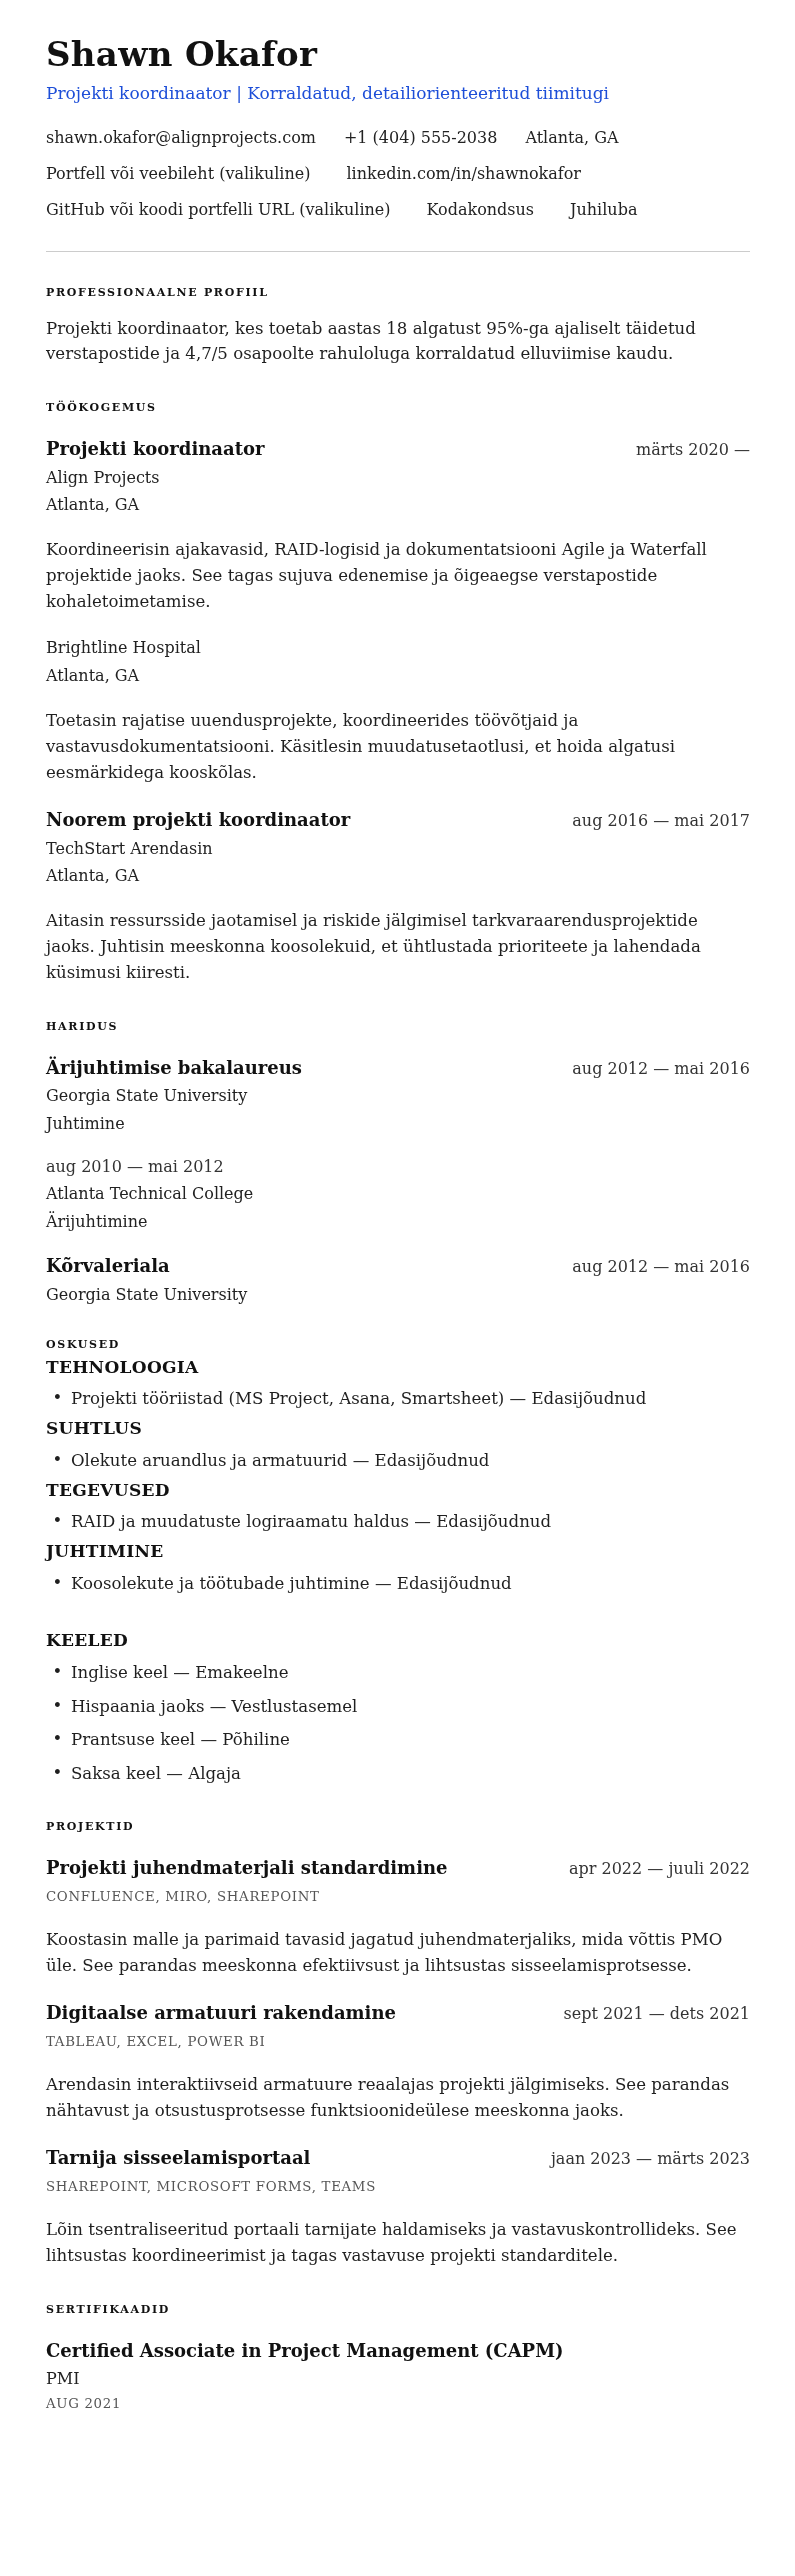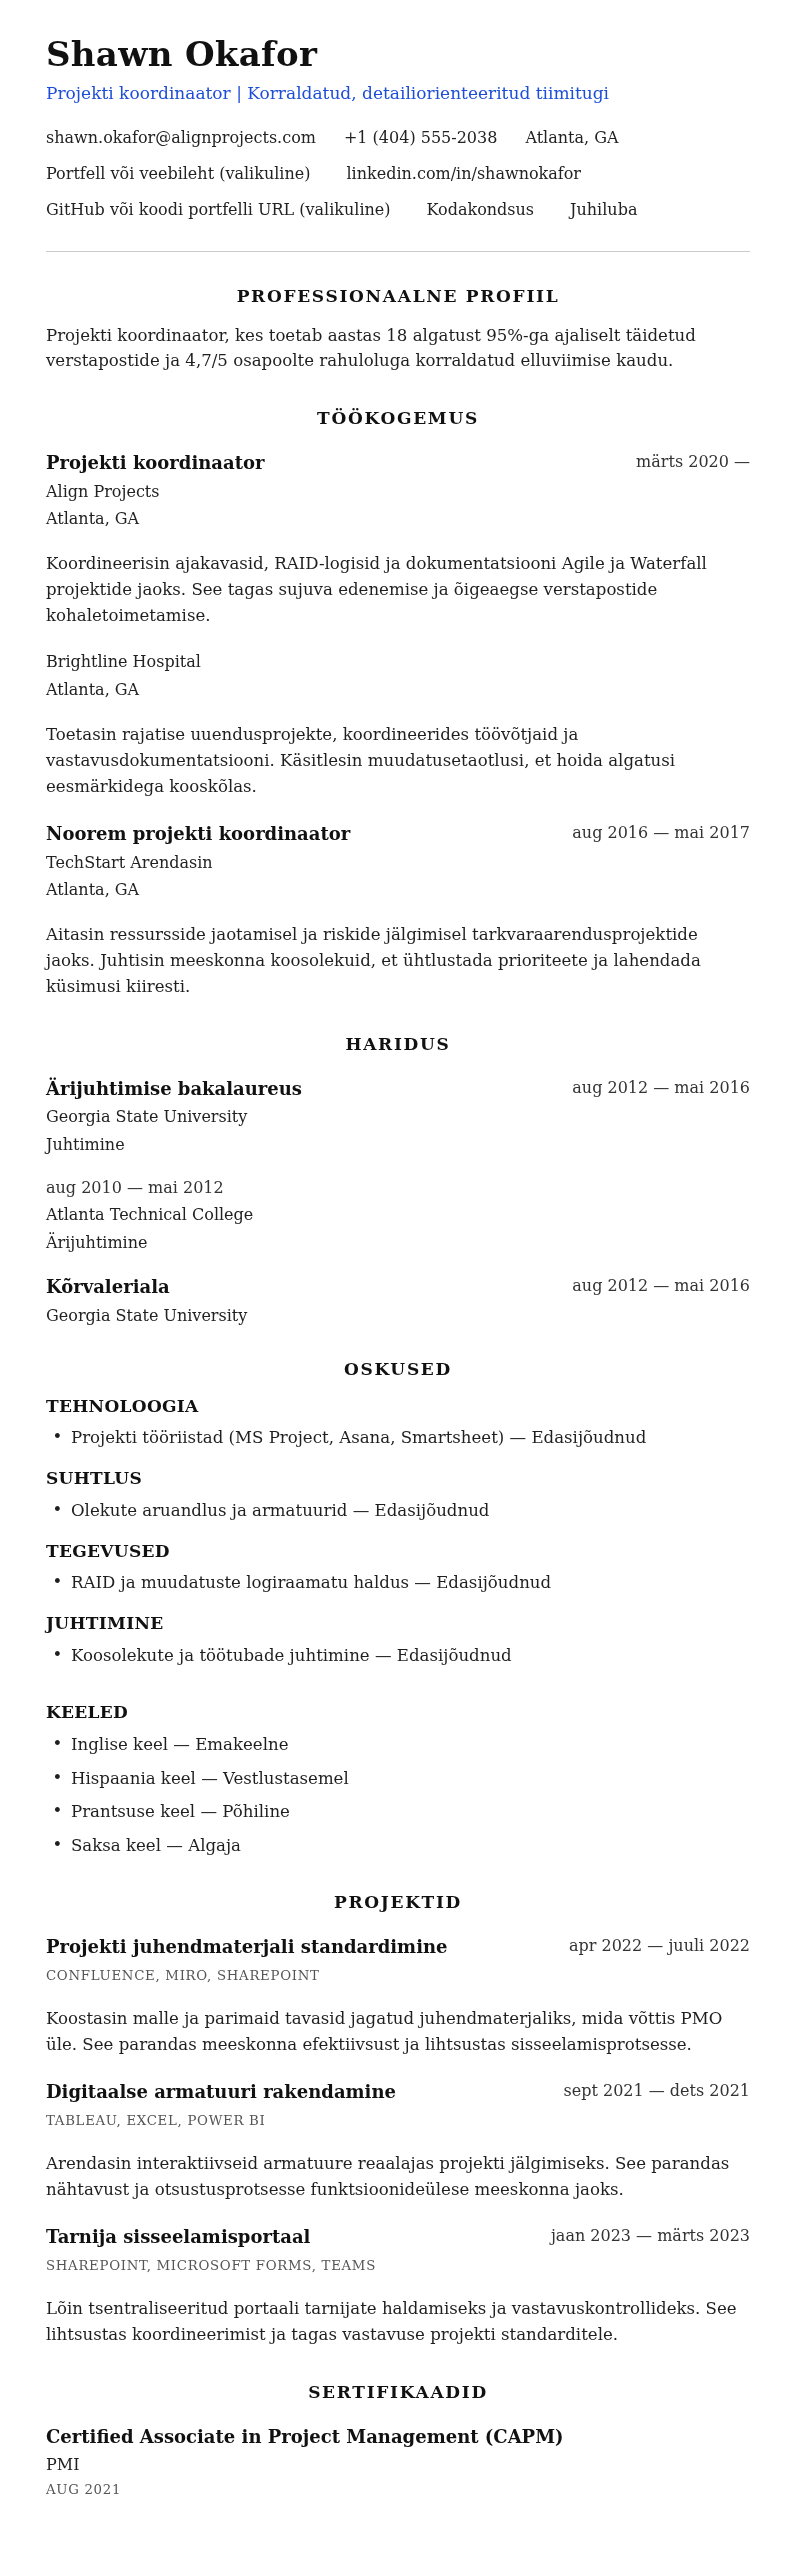--- a/index.html
+++ b/index.html
@@ -41,41 +41,40 @@
   .contact-row + .contact-row { margin-top: 17px; gap: 36px; }
   .divider {
     border: none;
     border-top: 0.7px solid #cccccc;
     margin: 32px 0 0 0;
   }
 
   
   .section { margin-top: 34px; }
   .section-title {
-    font-size: 17px;
+    font-size: 11px;
     font-weight: bold;
     letter-spacing: 1.7px;
     color: #111111;
-    text-align: center;
   }
   .summary {
     margin-top: 17px;
     font-size: 16.6px;
     line-height: 1.55;
     max-width: 710px;
     color: #1f1f1f;
   }
 
   
   .entries { margin-top: 9.3px; }
   .entry { margin-top: 24px; }
   .entry-head {
     display: flex;
     justify-content: space-between;
-    align-items: flex-start;
+    align-items: flex-end;
     gap: 13.3px;
   }
   .entry-title {
     font-size: 18px;
     font-weight: bold;
     color: #111111;
   }
   .entry-date {
     font-size: 16px;
     color: #333333;
@@ -96,21 +95,21 @@
     color: #555555;
   }
   .cert-date {
     margin-top: 8px;
     font-size: 13.3px;
     letter-spacing: 0.7px;
     color: #555555;
   }
 
   
-  .category { margin-top: 17px; }
+  .category { margin-top: 6px; }
   .category-title {
     font-size: 17px;
     font-weight: bold;
     letter-spacing: 0.3px;
     color: #111111;
   }
 
   
   ul.bullets {
     list-style: none;
@@ -261,21 +260,21 @@
       <ul class="bullets">
         <li>Koosolekute ja töötubade juhtimine — Edasijõudnud</li>
       </ul>
     </div>
   </section>
 
   <section class="section">
     <div class="category-title">KEELED</div>
     <ul class="bullets">
       <li>Inglise keel — Emakeelne</li>
-      <li>Hispaania keel — Vestlustasemel</li>
+      <li>Hispaania jaoks — Vestlustasemel</li>
       <li>Prantsuse keel — Põhiline</li>
       <li>Saksa keel — Algaja</li>
     </ul>
   </section>
 
   <section class="section">
     <div class="section-title">PROJEKTID</div>
     <div class="entries">
 
       <div class="entry">

